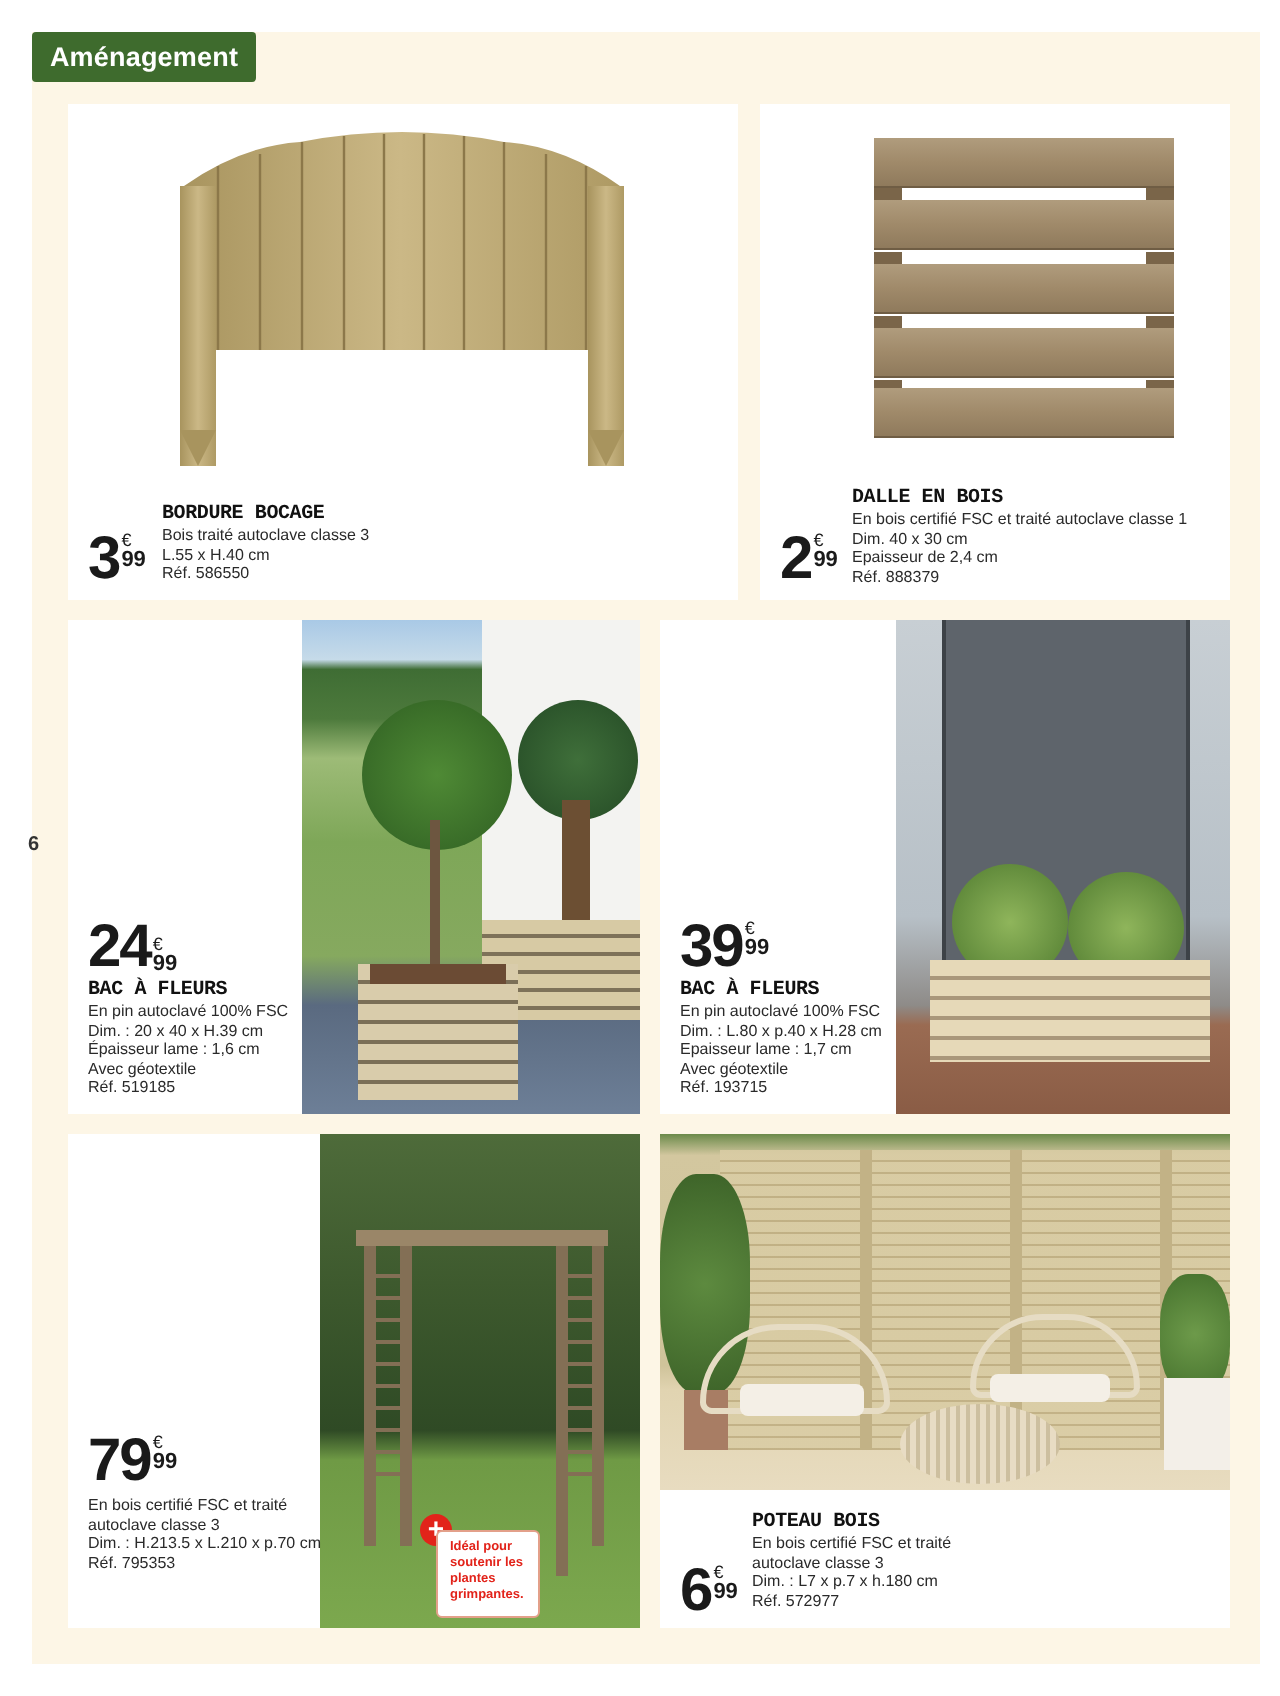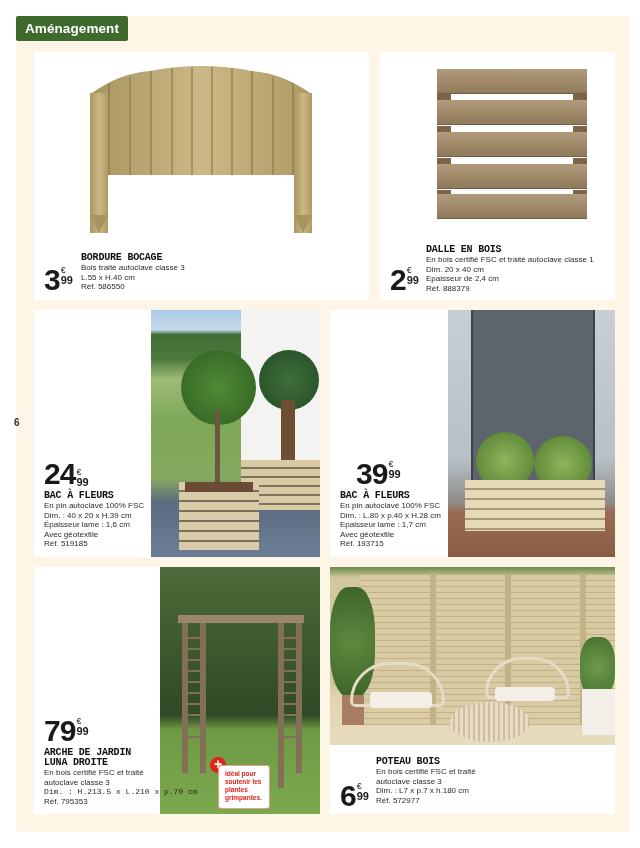--- a/index.html
+++ b/index.html
@@ -98,21 +98,21 @@
 <div class="price" style="left:390px;top:266px;">
   <span class="int">2</span>
   <span class="sup">
       <span class="cur">€</span>
   <span class="cts">99</span>
     </span>
 </div>
 <div class="info" style="left:426px;top:245px;">
   <div class="name">DALLE EN BOIS</div>
   <div>En bois certifié FSC et traité autoclave classe 1</div>
-  <div>Dim. 20 x 40 cm</div>
+  <div>Dim. 40 x 30 cm</div>
   <div>Epaisseur de 2,4 cm</div>
   <div>Réf. 888379</div>
 </div>
 
 <div class="card" style="left:34px;top:310px;width:286px;height:247px;"></div>
 <div class="photo" style="left:151px;top:310px;width:169px;height:247px;background:linear-gradient(180deg,#a9c9e6 0%,#c6dbe9 8%,#3f6d34 10%,#4d7a3c 20%,#9dbb77 28%,#7ea758 45%,#86a95f 68%,#5a6a80 78%,#6d7f97 100%);">
   <div style="position:absolute;left:90px;top:0;width:79px;height:150px;background:#f3f3f1;"></div>
   <div style="position:absolute;left:30px;top:40px;width:75px;height:75px;border-radius:50%;background:radial-gradient(circle,#4f8a35,#2f5f22);"></div>
   <div style="position:absolute;left:64px;top:100px;width:5px;height:80px;background:#6d5640;"></div>
   <div style="position:absolute;left:108px;top:40px;width:60px;height:60px;border-radius:50%;background:radial-gradient(circle,#3f6f3a,#244a25);"></div>
@@ -124,34 +124,34 @@
 <div class="price" style="left:44px;top:460px;align-items:flex-end;">
   <span class="int">24</span>
   <span class="sup">
       <span class="cur">€</span>
   <span class="cts">99</span>
     </span>
 </div>
 <div class="info" style="left:44px;top:491px;">
   <div class="name">BAC À FLEURS</div>
   <div>En pin autoclavé 100% FSC</div>
-  <div>Dim. : 40 x 20 x H.39 cm</div>
+  <div>Dim. : 20 x 40 x H.39 cm</div>
   <div>Épaisseur lame : 1,6 cm</div>
   <div>Avec géotextile</div>
   <div>Réf. 519185</div>
 </div>
 
 <div class="card" style="left:330px;top:310px;width:285px;height:247px;"></div>
 <div class="photo" style="left:448px;top:310px;width:167px;height:247px;background:linear-gradient(180deg,#c8cfd4 0%,#b7c0c7 60%,#8e8b88 78%,#9a6b52 82%,#8a5c45 100%);">
   <div style="position:absolute;left:23px;top:0;width:124px;height:185px;background:#5e646b;border-left:2px solid #3d4247;border-right:2px solid #3d4247;"></div>
   <div style="position:absolute;left:28px;top:122px;width:58px;height:58px;border-radius:50%;background:radial-gradient(circle,#8fb55b,#4f7a2f);"></div>
   <div style="position:absolute;left:86px;top:126px;width:58px;height:56px;border-radius:50%;background:radial-gradient(circle,#8fb55b,#4f7a2f);"></div>
   <div style="position:absolute;left:17px;top:170px;width:140px;height:51px;background:repeating-linear-gradient(180deg,#e6d9b8 0 8px,#a9977a 8px 10px);"></div>
 </div>
-<div class="price" style="left:356px;top:460px;">
+<div class="price" style="left:340px;top:460px;">
   <span class="int">39</span>
   <span class="sup">
       <span class="cur">€</span>
   <span class="cts">99</span>
     </span>
 </div>
 <div class="info" style="left:340px;top:491px;">
   <div class="name">BAC À FLEURS</div>
   <div>En pin autoclavé 100% FSC</div>
   <div>Dim. : L.80 x p.40 x H.28 cm</div>
@@ -173,24 +173,23 @@
 <div class="badge-plus">+</div>
 <div class="badge">Idéal pour soutenir les plantes grimpantes.</div>
 <div class="price" style="left:44px;top:717px;">
   <span class="int">79</span>
   <span class="sup">
       <span class="cur">€</span>
   <span class="cts">99</span>
     </span>
 </div>
 <div class="info" style="left:44px;top:748px;width:112px;">
-  <div class="name">ARCHE DE JARDIN LUNA DROITE</div>
   <div>En bois certifié FSC et traité</div>
   <div>autoclave classe 3</div>
-  <div style="white-space:nowrap;font-family:Liberation Mono, monospace;">Dim. : H.213.5 x L.210 x p.70 cm</div>
+  <div style="white-space:nowrap;">Dim. : H.213.5 x L.210 x p.70 cm</div>
   <div>Réf. 795353</div>
 </div>
 
 <div class="card" style="left:330px;top:567px;width:285px;height:247px;"></div>
 <div class="photo" style="left:330px;top:567px;width:285px;height:178px;background:linear-gradient(180deg,#6b8a4a 0%,#d3c79f 6%,#cfc39a 65%,#e1d4b1 72%,#e8dcc0 100%);">
   <div style="position:absolute;left:30px;top:8px;width:255px;height:150px;background:repeating-linear-gradient(180deg,#d9cca4 0 5px,#bfae82 5px 6px);opacity:0.9;"></div>
   <div style="position:absolute;left:100px;top:8px;width:6px;height:150px;background:#c2b286;"></div>
   <div style="position:absolute;left:175px;top:8px;width:6px;height:150px;background:#c2b286;"></div>
   <div style="position:absolute;left:250px;top:8px;width:6px;height:150px;background:#c2b286;"></div>
   <div style="position:absolute;left:0;top:20px;width:45px;height:110px;background:radial-gradient(circle,#5d8a3f,#3c6228);border-radius:40%;"></div>

